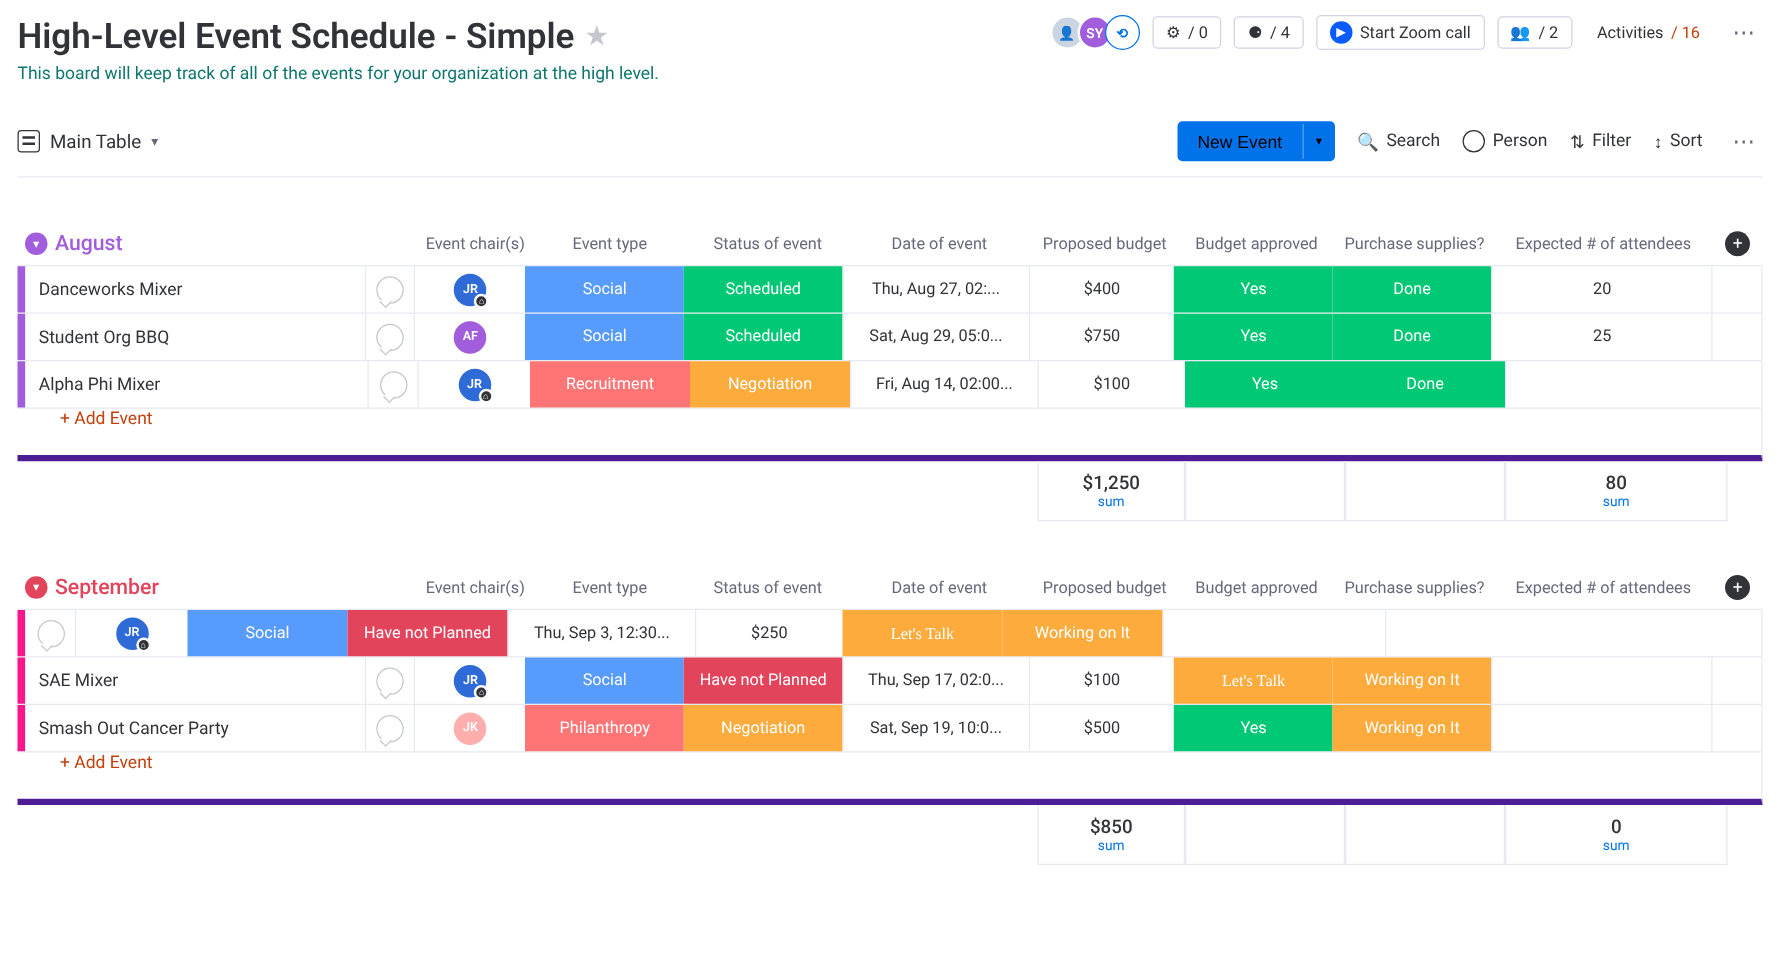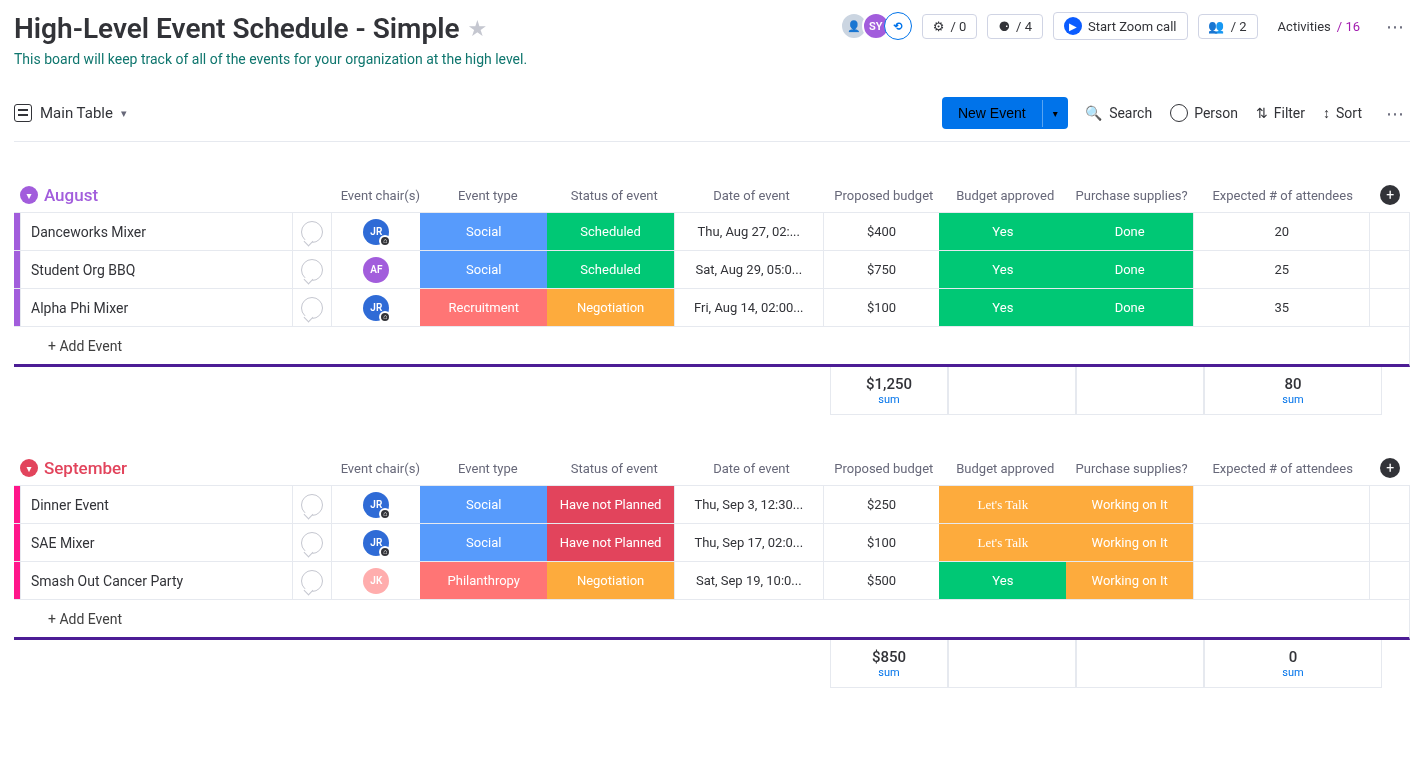--- a/index.html
+++ b/index.html
@@ -11,21 +11,21 @@
   .star { color:#c5c7d0; font-size:22px; cursor:pointer;}
   .desc { color:#0f766e; margin-top:6px; font-size:14px;}
   .header-right { display:flex; align-items:center; gap:10px; }
   .avatar-stack { display:flex; align-items:center; }
   .avatar { width:28px; height:28px; border-radius:50%; display:flex; align-items:center; justify-content:center; font-size:11px; color:#fff; font-weight:600; margin-left:-6px; border:2px solid #fff; }
   .av-gray{ background:#cbd5e1; }
   .av-purple{ background:#a25ddc; }
   .av-outline{ background:#fff; border:1px solid #0073ea; color:#0073ea; }
   .chip { border:1px solid #d0d4e4; border-radius:4px; padding:4px 10px; display:flex; align-items:center; gap:6px; font-size:13px; color:#323338; cursor:pointer;}
   .chip .num{ font-weight:400;}
-  .chip .link{ color:#a21caf; }
+  .chip .link{ color:#c2410c; }
   .zoom-icon{ width:18px;height:18px;border-radius:50%;background:#0b5cff;display:inline-flex;align-items:center;justify-content:center;color:#fff;font-size:10px;}
   .dots{ font-size:18px; color:#676879; cursor:pointer; padding:0 6px;}
   
   .toolbar { display:flex; align-items:center; justify-content:space-between; border-bottom:1px solid #e6e9ef; padding:10px 0 12px 0; margin-top:12px;}
   .view-tab { display:flex; align-items:center; gap:8px; font-size:15px; cursor:pointer;}
   .view-icon { width:18px;height:18px;border:1.5px solid #323338;border-radius:3px; position:relative;}
   .view-icon:before{content:"";position:absolute;left:3px;right:3px;top:4px;height:1.5px;background:#323338;}
   .view-icon:after{content:"";position:absolute;left:3px;right:3px;top:9px;height:1.5px;background:#323338;}
   .chev{ font-size:11px; color:#676879;}
   .toolbar-right{display:flex;align-items:center;gap:18px;}
@@ -36,39 +36,39 @@
   
   .group { margin-top:36px; }
   .group-title-wrap{ display:flex; align-items:center; gap:6px; width:320px; padding-left:0;}
   .group-caret{ width:18px;height:18px;border-radius:50%; display:flex;align-items:center;justify-content:center;color:#fff;font-size:10px;}
   .group-title{ font-size:17px; font-weight:500;}
   .col-head{ text-align:center; color:#676879; font-size:13px; }
   .plus-col{ width:40px; text-align:center;}
   .plus-circle{ width:20px;height:20px;border-radius:50%;background:#323338;color:#fff;display:inline-flex;align-items:center;justify-content:center;font-size:14px;cursor:pointer;}
   
   .row{ display:flex; align-items:stretch; border-top:1px solid #e6e9ef; height:38px; }
-  .group-body{ border-bottom:3px solid #4c1d95; border-right:1px solid #e6e9ef;}
+  .group-body{ border-bottom:5px solid #4c1d95; border-right:1px solid #e6e9ef;}
   .row .stripe{ width:6px; flex:none; }
   .row .name-cell{ width:274px; padding:0 10px; display:flex; align-items:center; font-size:14px; border-left:1px solid #e6e9ef;}
   .row .conv-cell{ width:40px; display:flex;align-items:center;justify-content:center; border-left:1px solid #e6e9ef;}
   .bubble{ width:22px;height:22px;border:1.5px solid #c5c7d0;border-radius:50%; position:relative;}
   .bubble:after{content:"";position:absolute;bottom:-3px;left:3px;width:6px;height:6px;border-left:1.5px solid #c5c7d0;border-bottom:1.5px solid #c5c7d0;transform:rotate(-45deg);background:#fff;}
   .row .chair-cell{ width:90px; display:flex;align-items:center;justify-content:center; border-left:1px solid #e6e9ef;}
   .chair-av{ width:26px;height:26px;border-radius:50%;display:flex;align-items:center;justify-content:center;font-size:10px;color:#fff;font-weight:600;position:relative;}
   .chair-av .dot{position:absolute;bottom:-2px;right:-2px;width:12px;height:12px;border-radius:50%;background:#323338;border:2px solid #fff;display:flex;align-items:center;justify-content:center;font-size:7px;color:#fff;}
   .row .type-cell,.row .status-cell,.row .ba-cell,.row .ps-cell{ width:128px; display:flex;align-items:center;justify-content:center;color:#fff;font-size:13px; }
   .row .date-cell{ width:150px; display:flex;align-items:center;justify-content:center; font-size:13px; border-left:1px solid #e6e9ef;}
   .row .budget-cell{ width:118px; display:flex;align-items:center;justify-content:center; font-size:13px; border-left:1px solid #e6e9ef;}
   .row .att-cell{ width:178px; display:flex;align-items:center;justify-content:center; font-size:13px; border-left:1px solid #e6e9ef;}
   .row .end-cell{ width:40px; border-left:1px solid #e6e9ef;}
   
   .hrow{ display:flex; align-items:center; height:34px;}
   .hrow .col-head{ }
   
-  .add-row{ display:flex; align-items:center; height:38px; border-top:1px solid #e6e9ef; color:#404040;}
+  .add-row{ display:flex; align-items:flex-start; height:38px; border-top:1px solid #e6e9ef; color:#c2410c;}
   .add-row .stripe{width:6px; opacity:0.5; flex:none;}
   .add-row .txt{ padding-left:28px; font-size:14px;}
   
   .sum-row{ display:flex; height:48px; }
   .sum-cell{ display:flex; flex-direction:column; align-items:center; justify-content:center; border:1px solid #e6e9ef; border-top:none;}
   .sum-val{ font-size:15px; font-weight:500;}
   .sum-lbl{ font-size:11px; color:#0073ea;}
   
   .c-social{background:#579bfc;} .c-recruit{background:#ff7575;} .c-phil{background:#ff7575;}
   .c-scheduled{background:#00c875;} .c-negot{background:#fdab3d;} .c-notplanned{background:#e2445c;}
@@ -218,21 +218,20 @@
             </div>
       <div class="chair-cell">
               <span class="chair-av chair-jr">JR<span class="dot">⌂</span></span>
             </div>
       <div class="type-cell c-recruit">Recruitment</div>
       <div class="status-cell c-negot">Negotiation</div>
       <div class="date-cell">Fri, Aug 14, 02:00...</div>
       <div class="budget-cell">$100</div>
       <div class="ba-cell c-yes">Yes</div>
       <div class="ps-cell c-done">Done</div>
-      <div class="att-cell">35</div>
       <div class="end-cell"></div>
     </div>
           <div class="add-row">
             <div class="stripe stripe-aug-add"></div>
     <div class="txt">+ Add Event</div>
           </div>
         </div>
         <div class="sum-row">
     <div style="width:816px"></div>
     <div class="sum-cell" style="width:118px">
@@ -260,21 +259,20 @@
     <div class="col-head" style="width:150px">Date of event</div>
     <div class="col-head" style="width:118px">Proposed budget</div>
     <div class="col-head" style="width:128px">Budget approved</div>
     <div class="col-head" style="width:128px">Purchase supplies?</div>
     <div class="col-head" style="width:178px">Expected # of attendees</div>
     <div class="plus-col"><span class="plus-circle">+</span></div>
   </div>
         <div class="group-body">
           <div class="row">
       <div class="stripe stripe-sep"></div>
-      <div class="name-cell">Dinner Event</div>
       <div class="conv-cell">
               <span class="bubble"></span>
             </div>
       <div class="chair-cell">
               <span class="chair-av chair-jr">JR<span class="dot">⌂</span></span>
             </div>
       <div class="type-cell c-social">Social</div>
       <div class="status-cell c-notplanned">Have not Planned</div>
       <div class="date-cell">Thu, Sep 3, 12:30...</div>
       <div class="budget-cell">$250</div>

